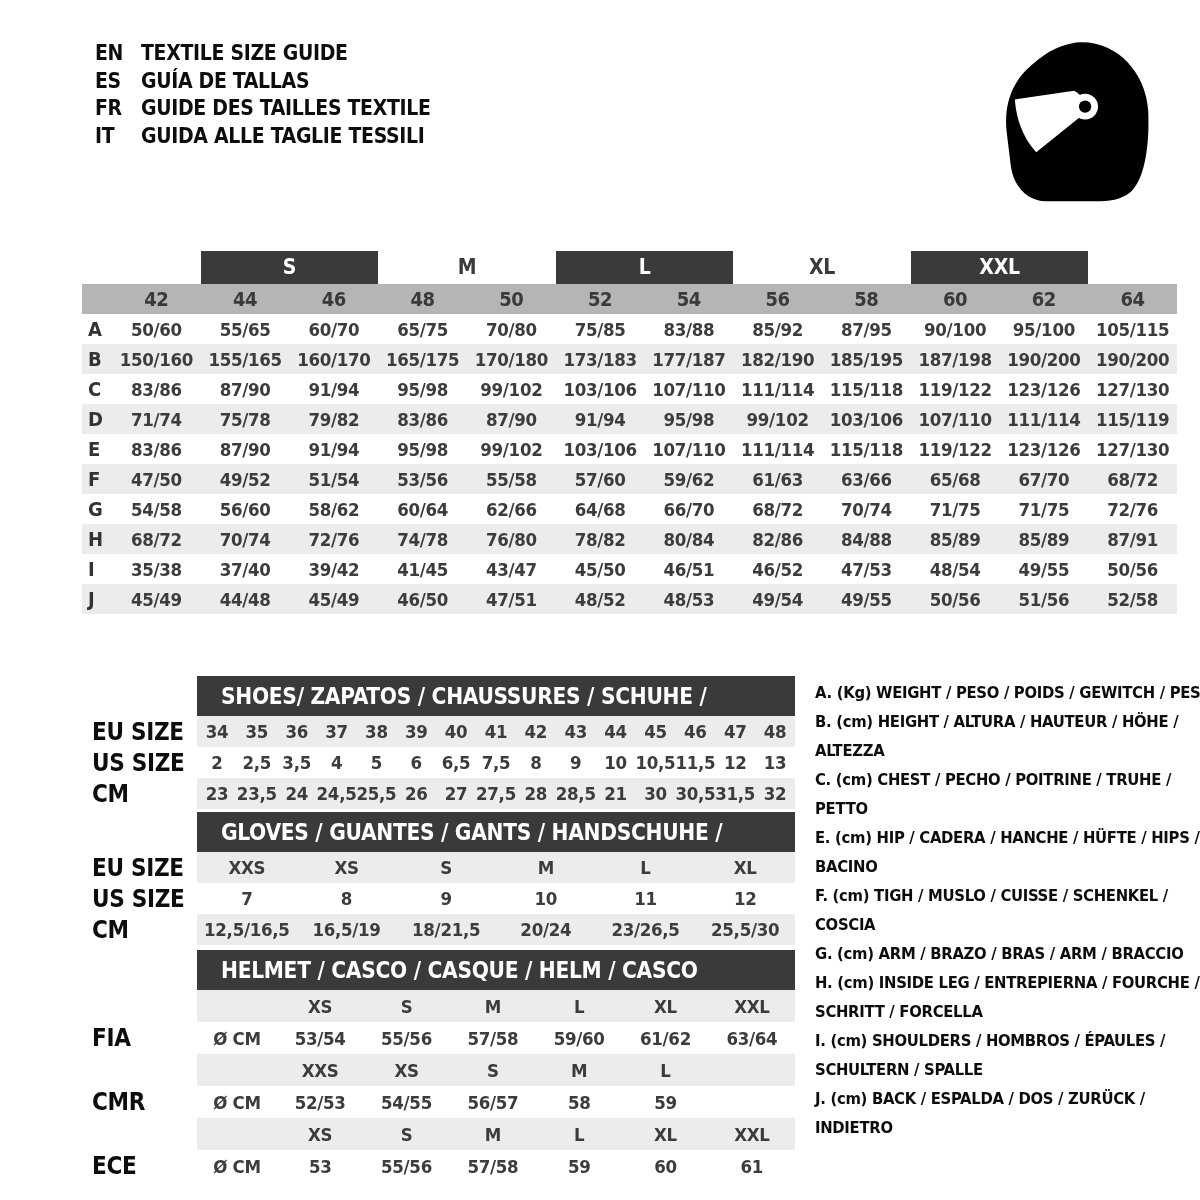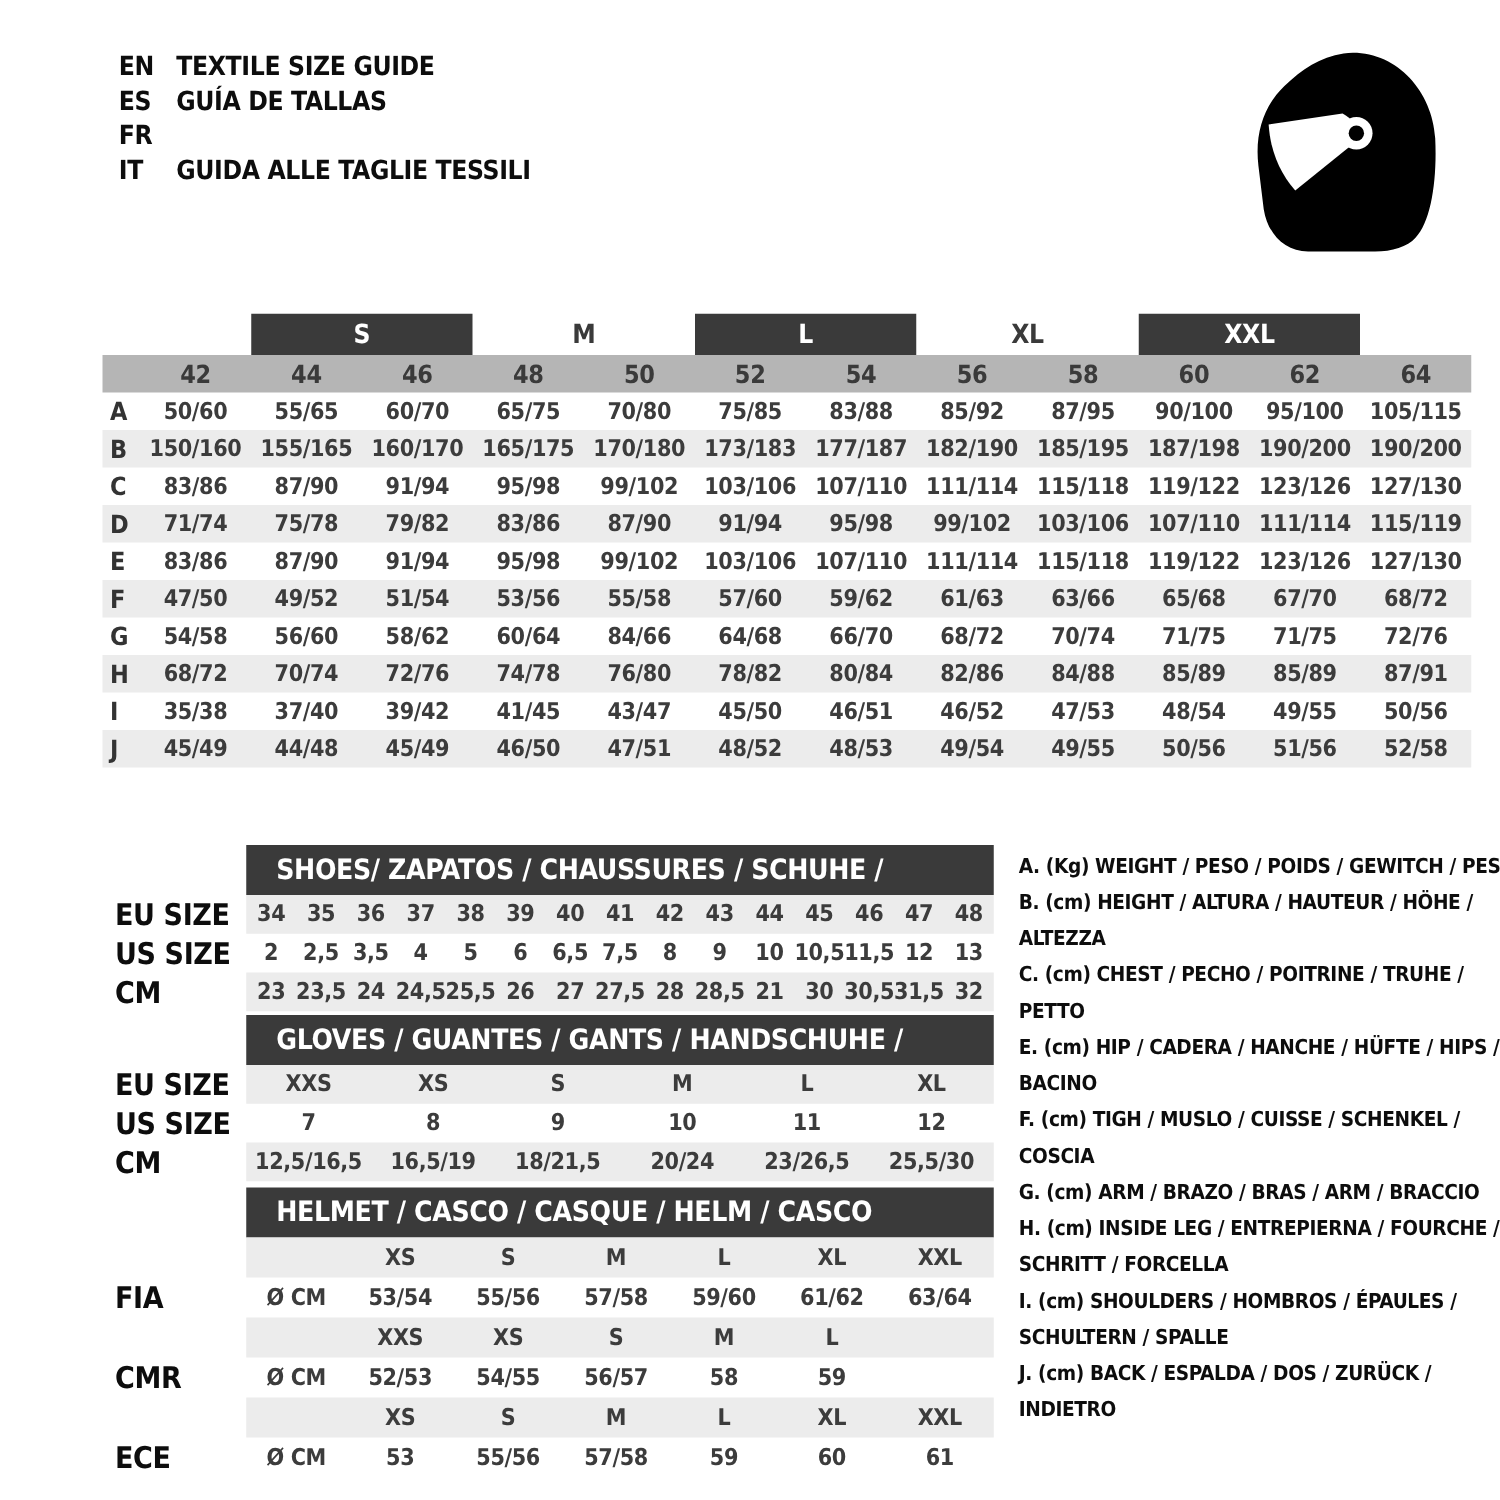--- a/index.html
+++ b/index.html
@@ -51,20 +51,21 @@
       <div class="lang-row">
         <div class="lang-code">EN</div>
         <div class="lang-label">TEXTILE SIZE GUIDE</div>
       </div>
       <div class="lang-row">
         <div class="lang-code">ES</div>
         <div class="lang-label">GUÍA DE TALLAS</div>
       </div>
       <div class="lang-row">
         <div class="lang-code">FR</div>
+        <div class="lang-label">GUIDE DES TAILLES TEXTILE</div>
       </div>
       <div class="lang-row">
         <div class="lang-code">IT</div>
         <div class="lang-label">GUIDA ALLE TAGLIE TESSILI</div>
       </div>
     </div>
 
   <svg class="helmet-logo" viewBox="0 0 100 104" xmlns="http://www.w3.org/2000/svg">
     <path fill="#000" d="M 48 3
          C 73 0, 93 21, 94.5 46
@@ -199,21 +200,21 @@
         <div>65/68</div>
         <div>67/70</div>
         <div>68/72</div>
       </div>
       <div class="mt-row mt-data">
         <div class="row-letter">G</div>
         <div>54/58</div>
         <div>56/60</div>
         <div>58/62</div>
         <div>60/64</div>
-        <div>84/66</div>
+        <div>62/66</div>
         <div>64/68</div>
         <div>66/70</div>
         <div>68/72</div>
         <div>70/74</div>
         <div>71/75</div>
         <div>71/75</div>
         <div>72/76</div>
       </div>
       <div class="mt-row mt-data stripe">
         <div class="row-letter">H</div>

